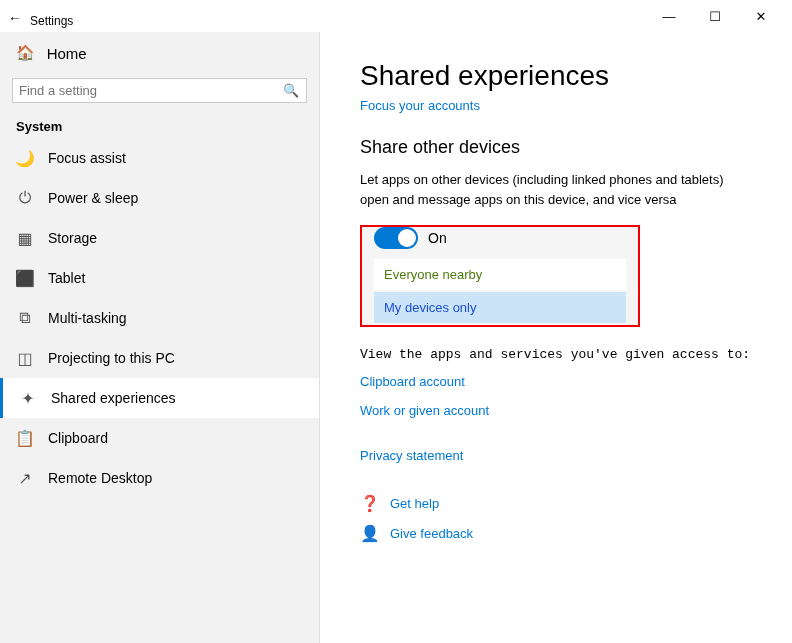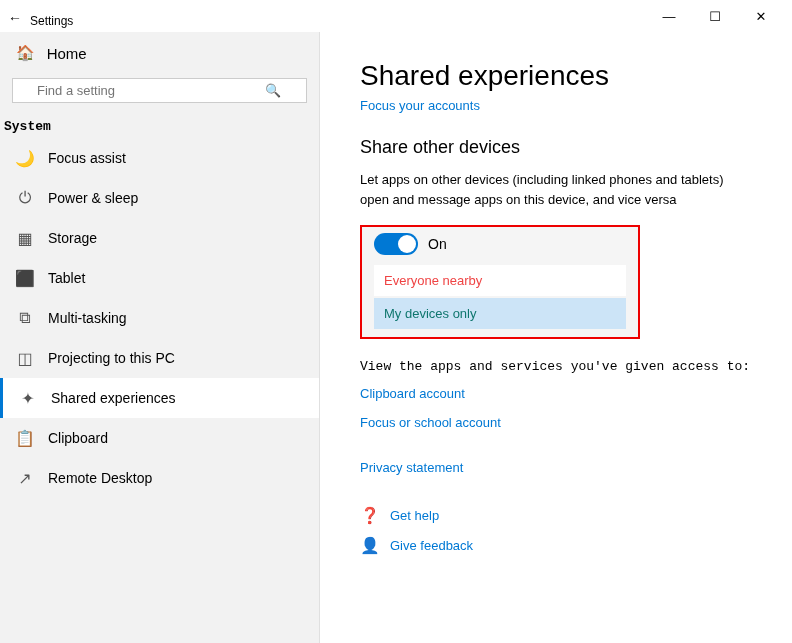--- a/index.html
+++ b/index.html
@@ -77,38 +77,37 @@
       cursor: pointer;
       color: #000;
     }
 
     .search-box {
       margin: 4px 12px 8px 12px;
       display: flex;
       align-items: center;
       background: #fff;
       border: 1px solid #ccc;
-      padding: 4px 24px;
+      padding: 4px 6px;
       gap: 6px;
     }
     .search-box input {
       border: none;
       outline: none;
       font-size: 13px;
       flex: 1;
       background: transparent;
     }
     .search-icon-svg { color: #555; font-size: 13px; }
 
     .sidebar-section-title {
       font-size: 13px;
       font-weight: 600;
-      padding: 8px 16px 4px 4px;
-      color: #000;
-      font-family: Liberation Mono, monospace;
+      padding: 8px 16px 4px 16px;
+      color: #000;
     }
 
     .sidebar-item {
       display: flex;
       align-items: center;
       gap: 14px;
       padding: 11px 16px;
       font-size: 14px;
       cursor: pointer;
       color: #000;
@@ -166,21 +165,21 @@
       font-size: 13px;
       color: #000;
       margin-bottom: 16px;
       line-height: 1.5;
       max-width: 420px;
     }
 
     
     .share-box {
       border: 2px solid #e00;
-      padding: 6px 12px;
+      padding: 0 12px;
       display: inline-block;
       margin-bottom: 20px;
       background: #f5f5f5;
       min-width: 280px;
     }
 
     .toggle-row {
       display: flex;
       align-items: center;
       gap: 10px;
@@ -209,27 +208,27 @@
     .toggle-label {
       font-size: 14px;
       color: #000;
     }
 
     
     .dropdown-option {
       padding: 8px 10px;
       font-size: 13px;
       cursor: pointer;
-      color: #ef4444;
+      color: #4d7c0f;
       background: #fff;
       margin-bottom: 2px;
     }
     .dropdown-option.selected {
       background: #cce4f7;
-      color: #0f766e;
+      color: #1d4ed8;
     }
 
     
     .view-label {
       font-size: 13px;
       color: #000;
       margin-bottom: 12px;
       font-family: Liberation Mono, monospace;
     }
 
@@ -347,21 +346,21 @@
         <span class="toggle-label">On</span>
       </div>
 
       <div class="dropdown-option">Everyone nearby</div>
       <div class="dropdown-option selected">My devices only</div>
     </div>
 
     <p class="view-label">View the apps and services you've given access to:</p>
 
     <a class="blue-link">Clipboard account</a>
-    <a class="blue-link">Focus or school account</a>
+    <a class="blue-link">Work or given account</a>
 
     <div class="divider"></div>
 
     <a class="blue-link">Privacy statement</a>
 
     <div class="divider"></div>
 
     <div class="action-row">
       <span class="action-icon">❓</span>
       <a class="blue-link" style="margin-bottom:0;">Get help</a>

